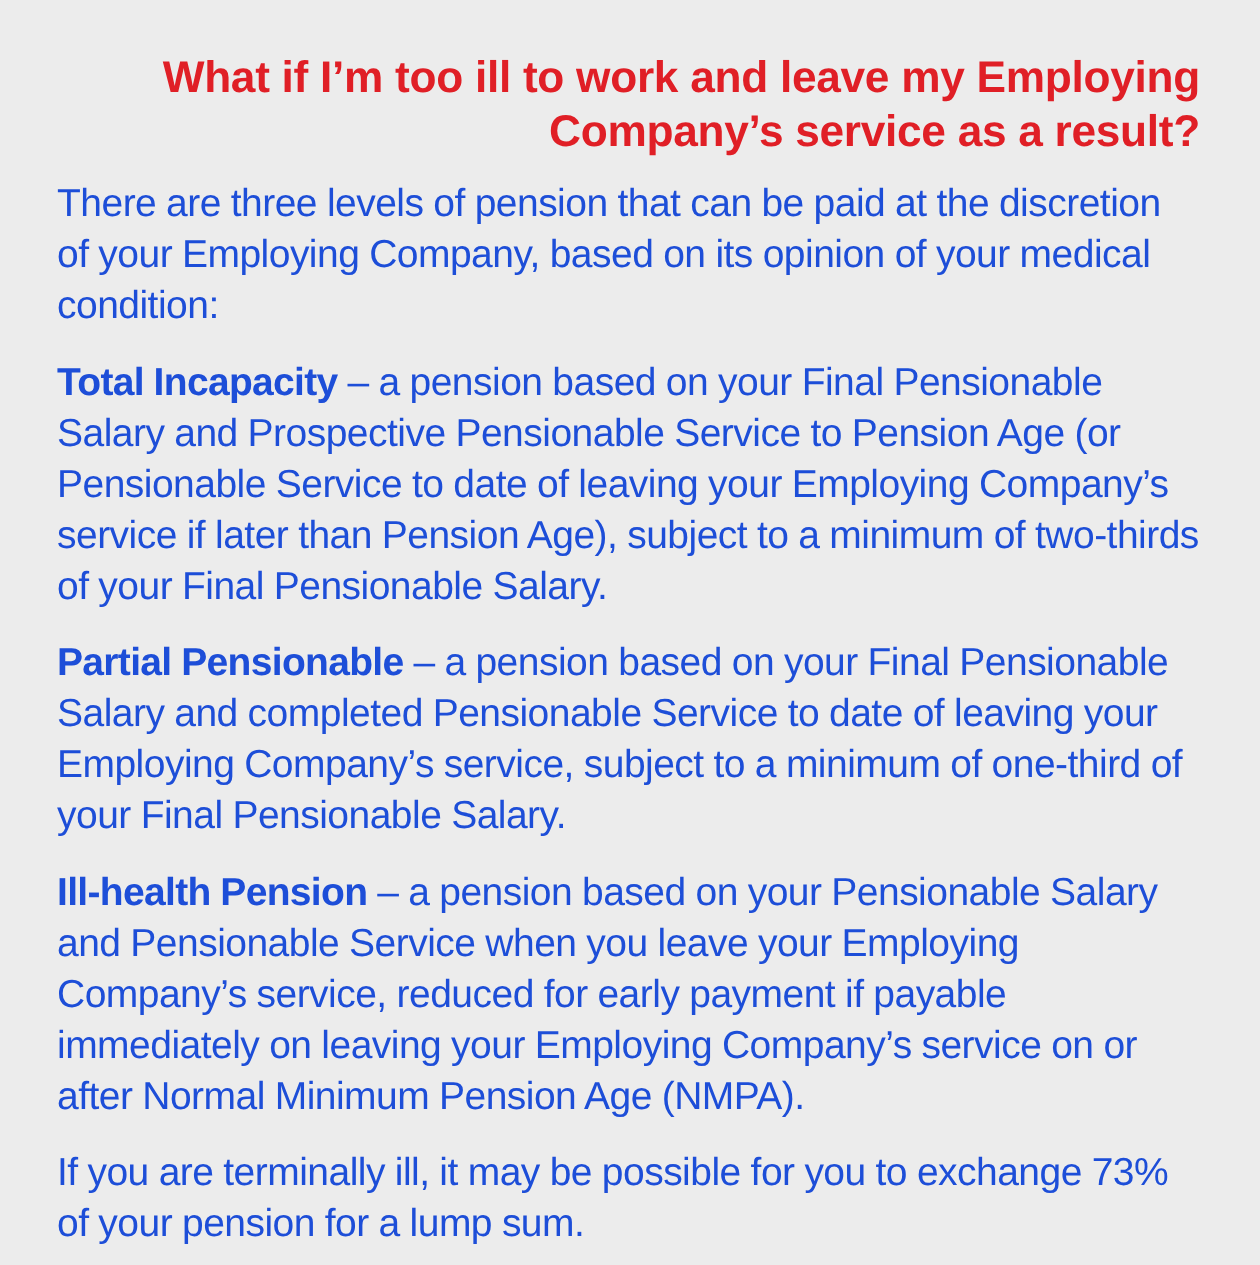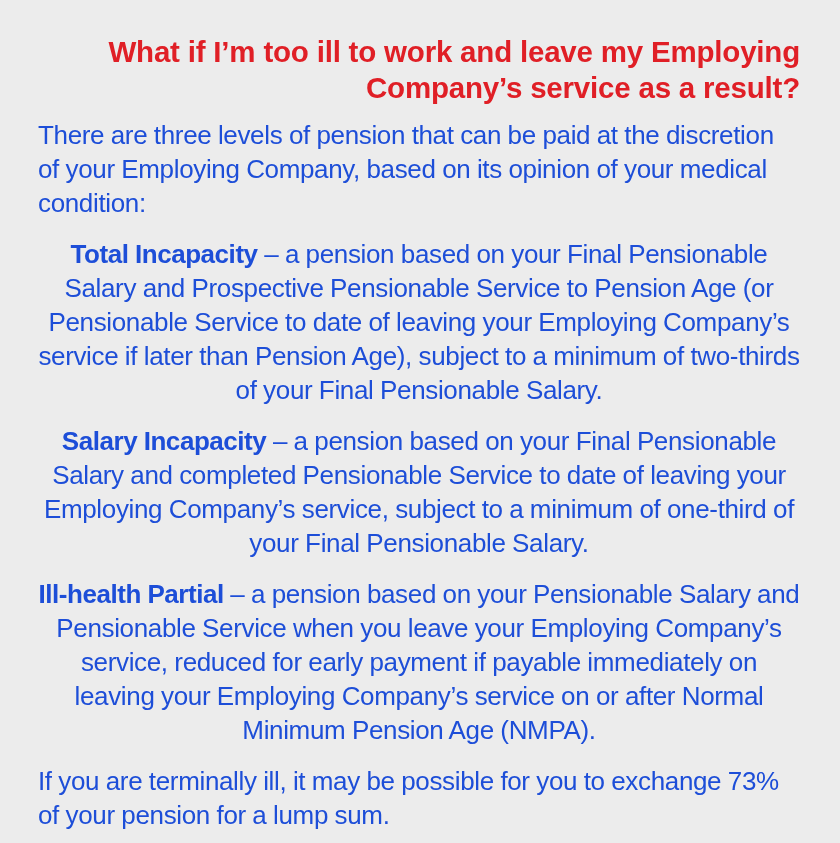--- a/index.html
+++ b/index.html
@@ -48,39 +48,38 @@
   }
   .par-intro {
     margin-bottom: 17px;
   }
   .lead-in {
     font-weight: bold;
     letter-spacing: -0.45px;
   }
   .term-par {
     margin-bottom: 17px;
-    text-align: center;
   }
 </style>
 </head>
 <body>
 
 <div class="page">
 
   <h1 class="qa-heading">What if I’m too ill to work and leave my Employing Company’s service as a result?</h1>
 
   <p class="body-par par-intro">There are three levels of pension that can be paid at the discretion of your Employing Company, based on its opinion of your medical condition:</p>
 
   <p class="body-par term-par">
     <span class="lead-in">Total Incapacity</span><span> – </span><span>a pension based on your Final Pensionable Salary and Prospective Pensionable Service to Pension Age (or Pensionable Service to date of leaving your Employing Company’s service if later than Pension Age), subject to a minimum of two-thirds of your Final Pensionable Salary.</span>
   </p>
 
   <p class="body-par term-par">
-    <span class="lead-in">Salary Incapacity</span><span> – </span><span>a pension based on your Final Pensionable Salary and completed Pensionable Service to date of leaving your Employing Company’s service, subject to a minimum of one-third of your Final Pensionable Salary.</span>
+    <span class="lead-in">Partial Pensionable</span><span> – </span><span>a pension based on your Final Pensionable Salary and completed Pensionable Service to date of leaving your Employing Company’s service, subject to a minimum of one-third of your Final Pensionable Salary.</span>
   </p>
 
   <p class="body-par term-par">
-    <span class="lead-in">Ill-health Partial</span><span> – </span><span>a pension based on your Pensionable Salary and Pensionable Service when you leave your Employing Company’s service, reduced for early payment if payable immediately on leaving your Employing Company’s service on or after Normal Minimum Pension Age (NMPA).</span>
+    <span class="lead-in">Ill-health Pension</span><span> – </span><span>a pension based on your Pensionable Salary and Pensionable Service when you leave your Employing Company’s service, reduced for early payment if payable immediately on leaving your Employing Company’s service on or after Normal Minimum Pension Age (NMPA).</span>
   </p>
 
   <p class="body-par">If you are terminally ill, it may be possible for you to exchange 73% of your pension for a lump sum.</p>
 
 </div>
 
 </body></html>

